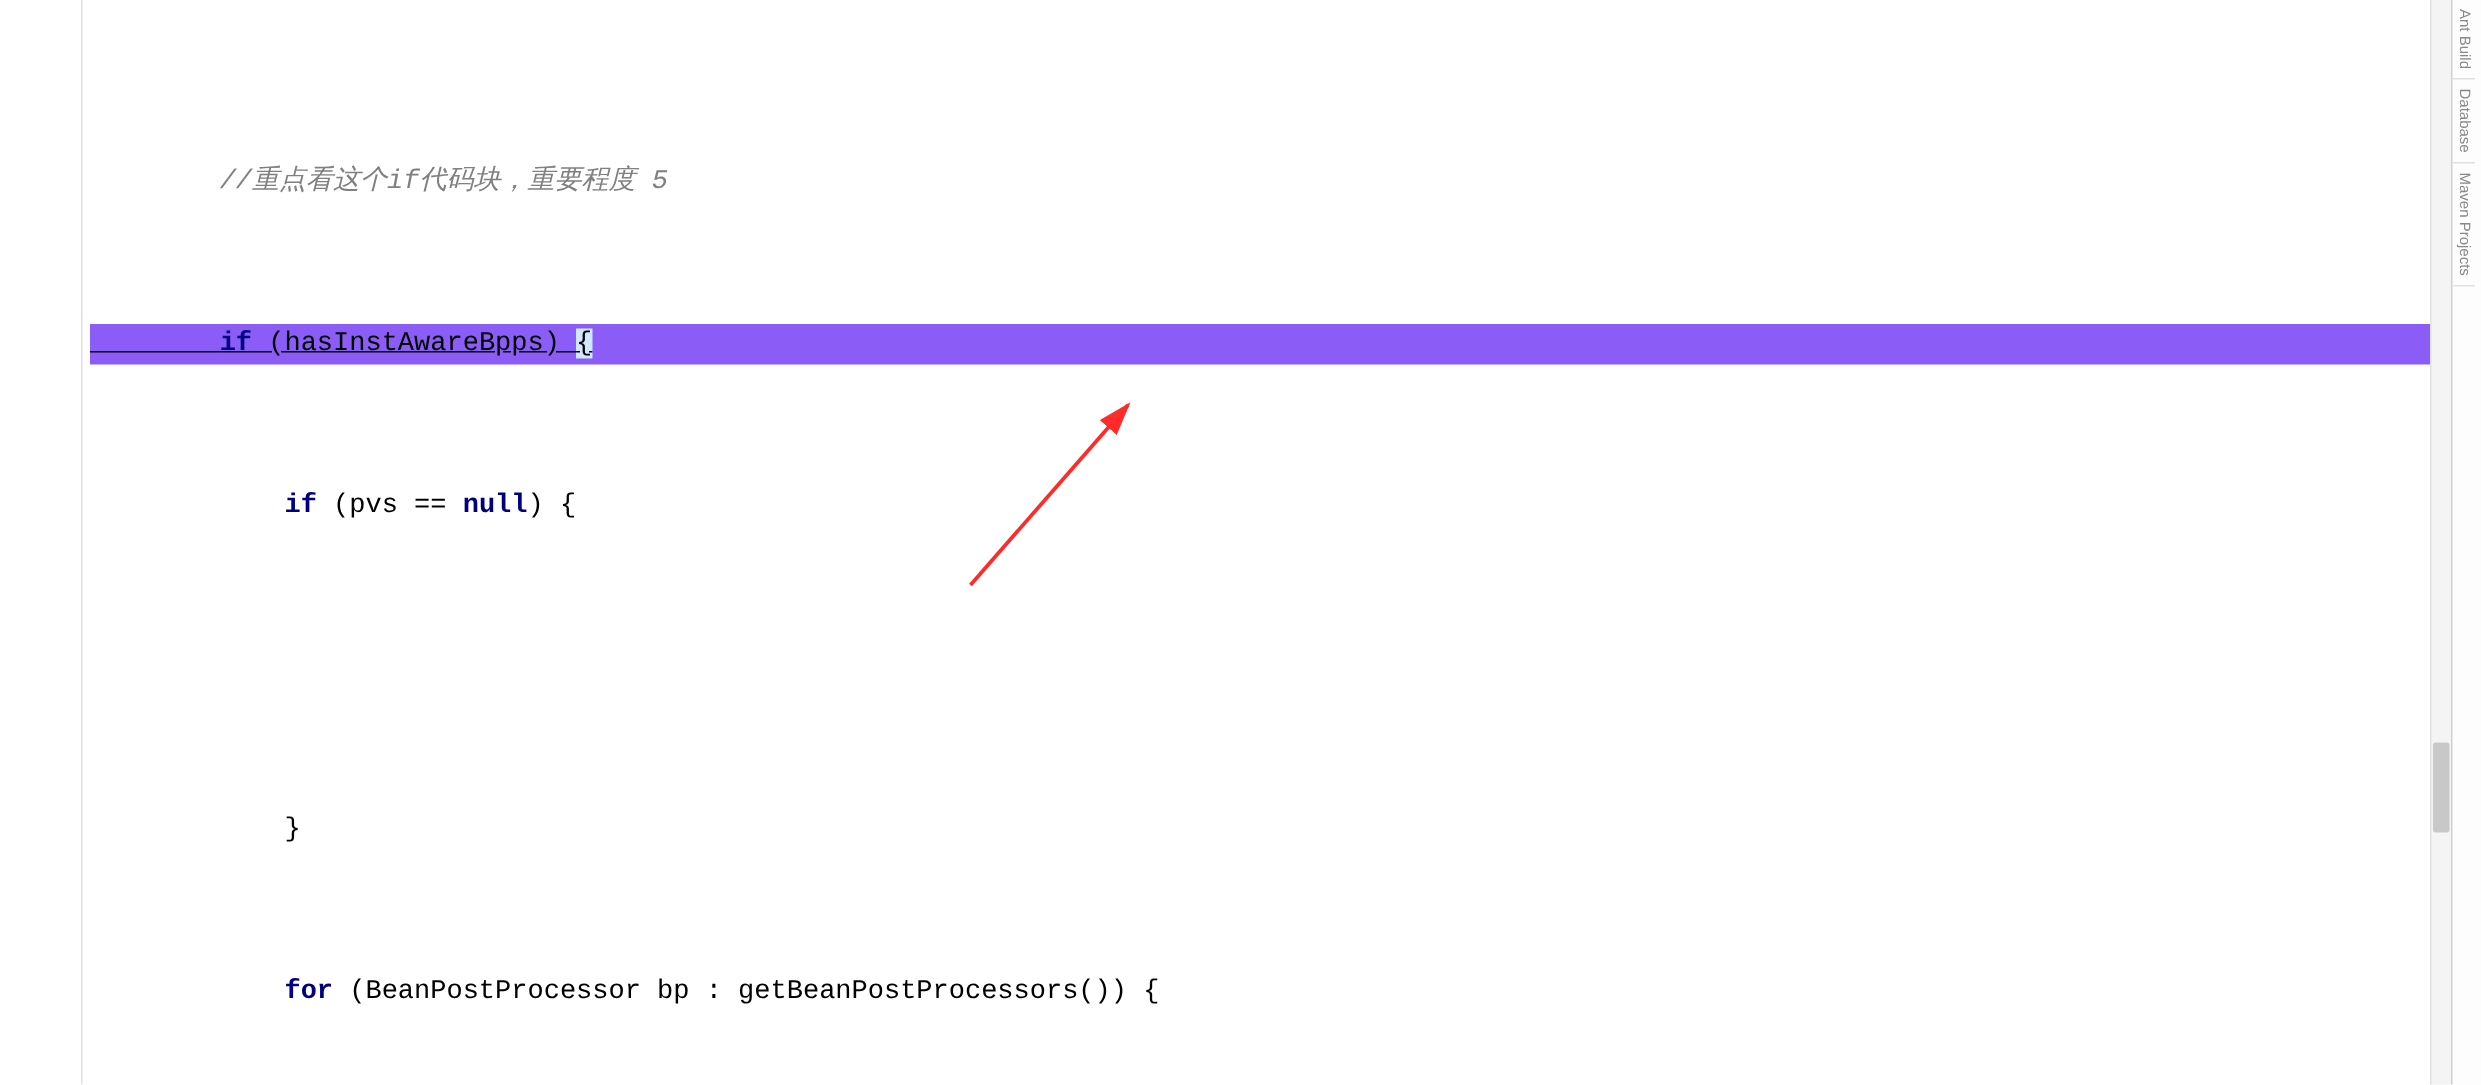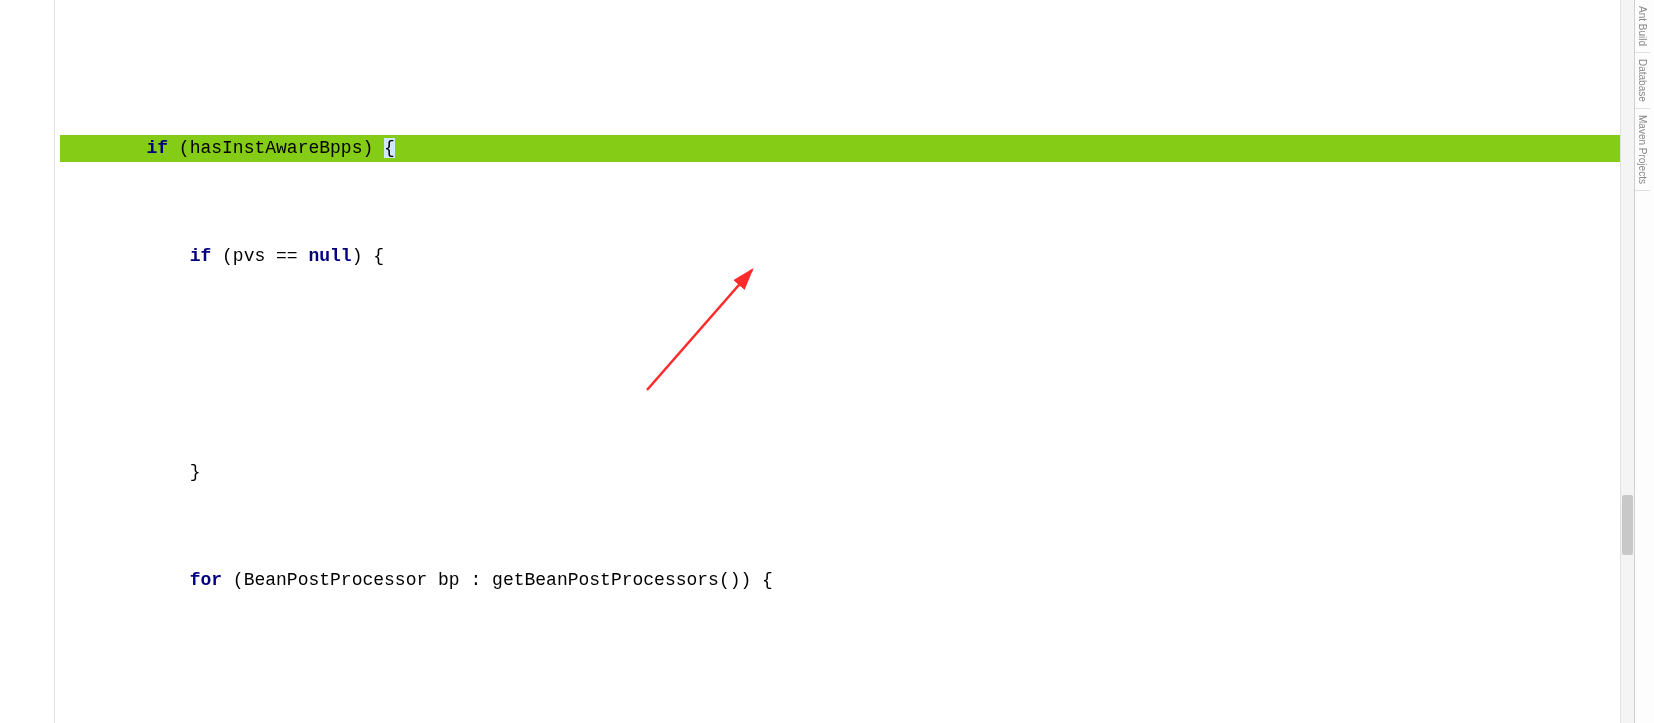--- a/index.html
+++ b/index.html
@@ -23,21 +23,21 @@
     line-height: 27px;
   }
   .gutter {
     position: absolute;
     left: 0; top: 0; bottom: 0;
     width: 55px;
     border-right: 1px solid #e0e0e0;
     background: #fff;
   }
   .line { white-space: pre; }
-  .hl-line { background: #84cc16; }
+  .hl-line { background: #8b5cf6; text-decoration: underline; }
   .comment { color: #808080; font-style: italic; }
   .kw { color: #000080; font-weight: bold; }
   .plain { color: #000; }
   .sel { background: #cfe8ff; }
   .right-panel {
     position: absolute;
     right: 0; top: 0; bottom: 0;
     width: 20px;
     border-left: 1px solid #d0d0d0;
     background: #fdfdfd;
@@ -75,20 +75,21 @@
     left: 642px; top: 265px;
     pointer-events: none;
   }
 </style>
 </head>
 <body>
 
 <div class="editor">
   <div class="gutter"></div>
 
+  <div class="line"><span class="plain">        </span><span class="comment">//重点看这个if代码块，重要程度 5</span></div>
 
   <div class="line hl-line"><span class="plain">        </span><span class="kw">if</span><span class="plain"> (hasInstAwareBpps) </span><span class="plain sel">{</span></div>
 
   <div class="line"><span class="plain">            </span><span class="kw">if</span><span class="plain"> (pvs == </span><span class="kw">null</span><span class="plain">) {</span></div>
 
   <div class="line"><span class="plain">                </span></div>
 
   <div class="line"><span class="plain">            </span><span class="plain">}</span></div>
 
   <div class="line"><span class="plain">            </span><span class="kw">for</span><span class="plain"> (BeanPostProcessor bp : getBeanPostProcessors()) {</span></div>

